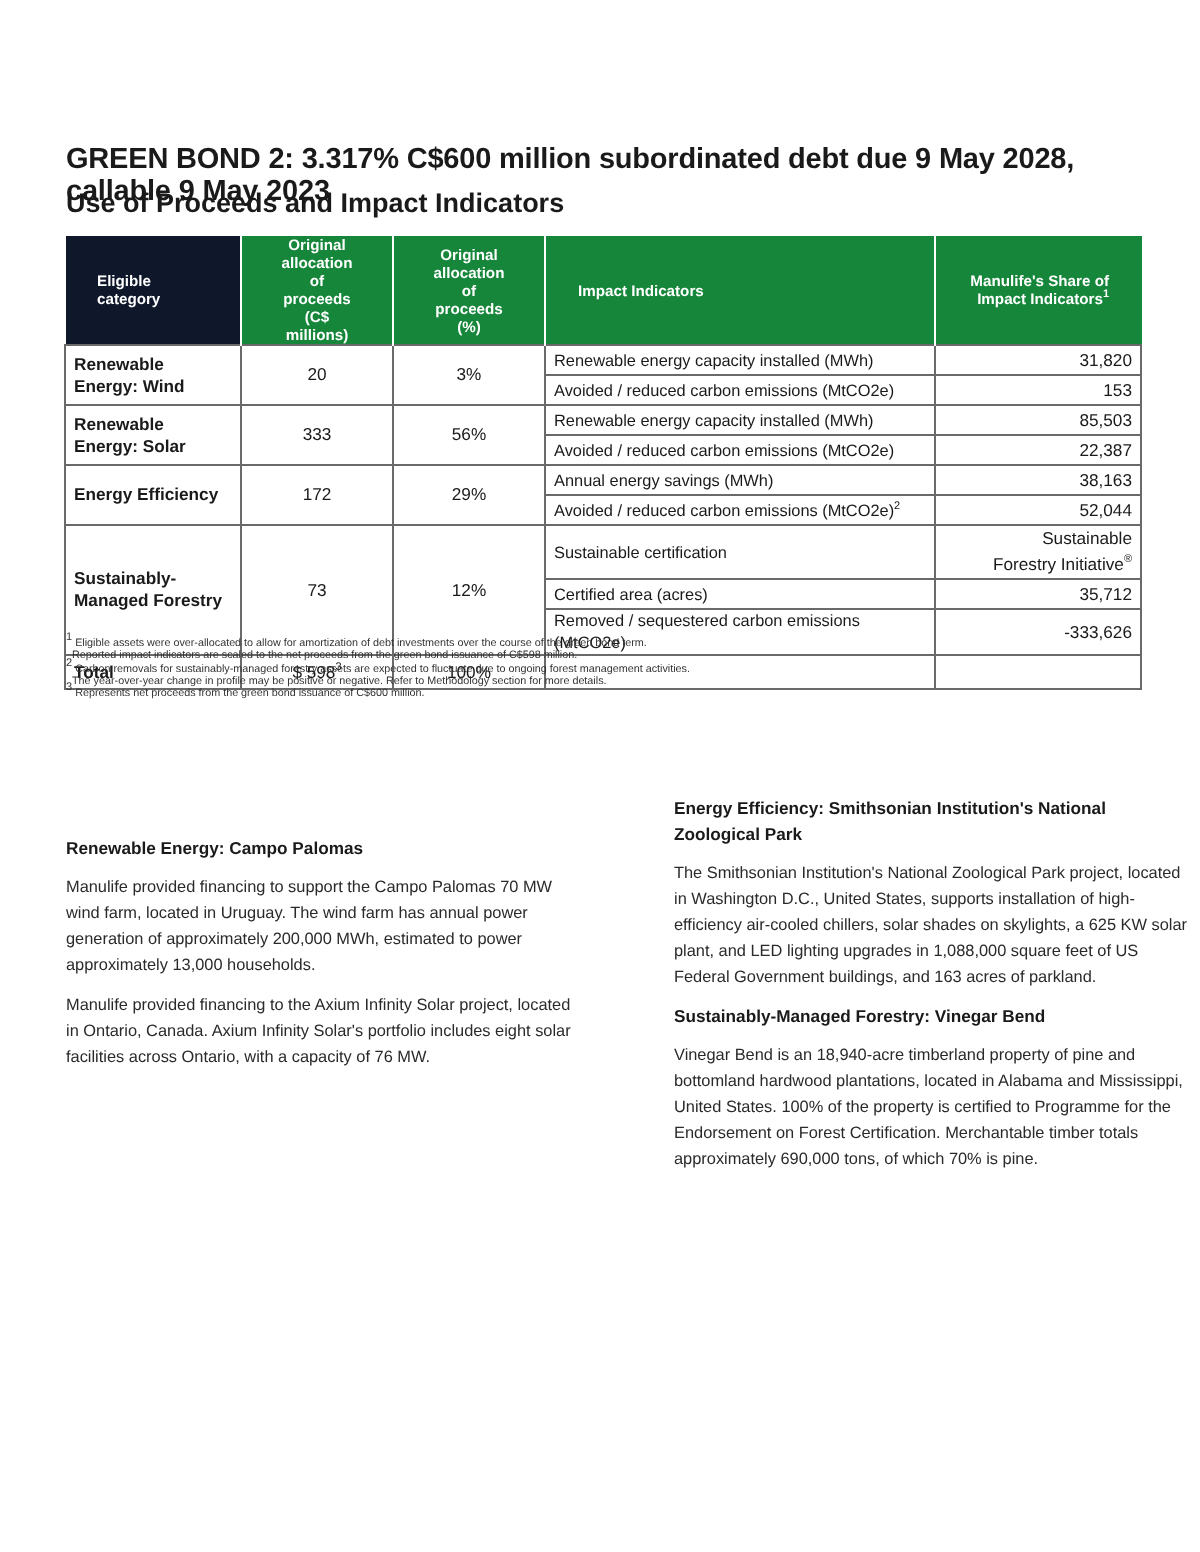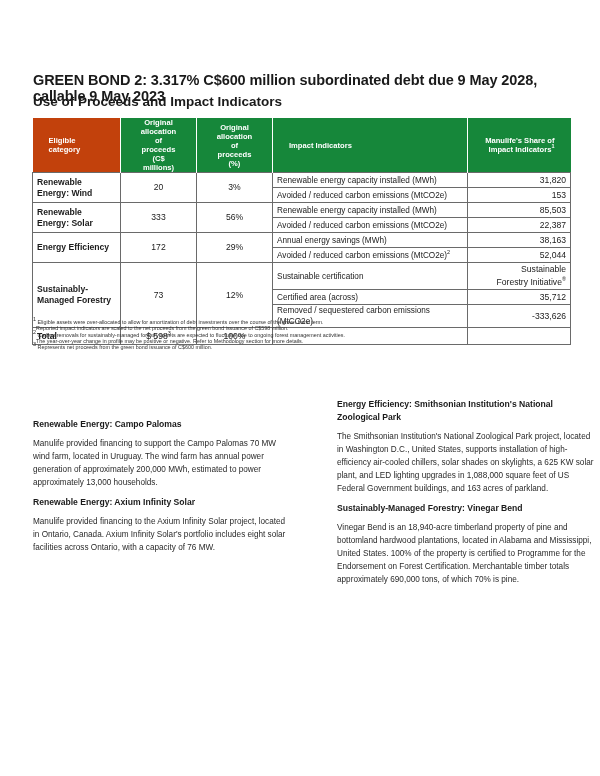--- a/index.html
+++ b/index.html
@@ -49,21 +49,21 @@
   <table class="grid">
     <colgroup>
       <col style="width:88px">
         <col style="width:76px">
         <col style="width:76px">
         <col style="width:195px">
         <col style="width:103px">
     </colgroup>
     <thead>
       <tr>
-        <th class="left" style="background: #c2410c;">Eligible category</th>
+        <th class="left" style="background: #0f172a;">Eligible category</th>
         <th class="center" style="background: rgb(22, 135, 58);">Original allocation of proceeds (C$ millions)</th>
         <th class="center" style="background: rgb(22, 135, 58);">Original allocation of proceeds (%)</th>
         <th class="left" style="background: rgb(22, 135, 58);">Impact Indicators</th>
         <th class="right" style="background: rgb(22, 135, 58);"><span>Manulife's Share of Impact Indicators</span><sup>1</sup></th>
       </tr>
     </thead>
     <tbody>
 
       <tr>
         <td class="cat left" rowspan="2">Renewable Energy: Wind</td>
@@ -105,21 +105,21 @@
         <td class="cat left" rowspan="3">Sustainably-Managed Forestry</td>
         <td class="center" rowspan="3">73</td>
         <td class="center" rowspan="3">12%</td>
         <td class="ind left" style="height:26px">Sustainable certification</td>
         <td class="val right" style="line-height:13px">
           <div>Sustainable</div>
           <div><span>Forestry Initiative</span><sup>®</sup></div>
         </td>
       </tr>
       <tr>
-        <td class="ind left">Certified area (across)</td>
+        <td class="ind left">Certified area (acres)</td>
         <td class="val right">35,712</td>
       </tr>
       <tr>
         <td class="ind left">Removed / sequestered carbon emissions (MtCO2e)</td>
         <td class="val right">-333,626</td>
       </tr>
 
       <tr class="total">
         <td class="cat left">Total</td>
         <td class="center"><span>$ 598</span><sup>3</sup></td>
@@ -135,21 +135,20 @@
     <div>&nbsp;&nbsp;<span>Reported impact indicators are scaled to the net proceeds from the green bond issuance of C$598 million.</span></div>
     <div><sup>2</sup> <span>Carbon removals for sustainably-managed forestry assets are expected to fluctuate due to ongoing forest management activities.</span></div>
     <div>&nbsp;&nbsp;<span>The year-over-year change in profile may be positive or negative. Refer to Methodology section for more details.</span></div>
     <div><sup>3</sup> <span>Represents net proceeds from the green bond issuance of C$600 million.</span></div>
   </div>
 
 
   <div class="col left">
     <div class="proj-title">Renewable Energy: Campo Palomas</div>
     <div class="proj-body">Manulife provided financing to support the Campo Palomas 70 MW wind farm, located in Uruguay. The wind farm has annual power generation of approximately 200,000 MWh, estimated to power approximately 13,000 households.</div>
-    <div class="proj-title">Renewable Energy: Axium Infinity Solar</div>
     <div class="proj-body">Manulife provided financing to the Axium Infinity Solar project, located in Ontario, Canada. Axium Infinity Solar's portfolio includes eight solar facilities across Ontario, with a capacity of 76 MW.</div>
   </div>
 
   <div class="col right">
     <div class="proj-title">Energy Efficiency: Smithsonian Institution's National Zoological Park</div>
     <div class="proj-body">The Smithsonian Institution's National Zoological Park project, located in Washington D.C., United States, supports installation of high-efficiency air-cooled chillers, solar shades on skylights, a 625 KW solar plant, and LED lighting upgrades in 1,088,000 square feet of US Federal Government buildings, and 163 acres of parkland.</div>
     <div class="proj-title">Sustainably-Managed Forestry: Vinegar Bend</div>
     <div class="proj-body">Vinegar Bend is an 18,940-acre timberland property of pine and bottomland hardwood plantations, located in Alabama and Mississippi, United States. 100% of the property is certified to Programme for the Endorsement on Forest Certification. Merchantable timber totals approximately 690,000 tons, of which 70% is pine.</div>
   </div>
 

